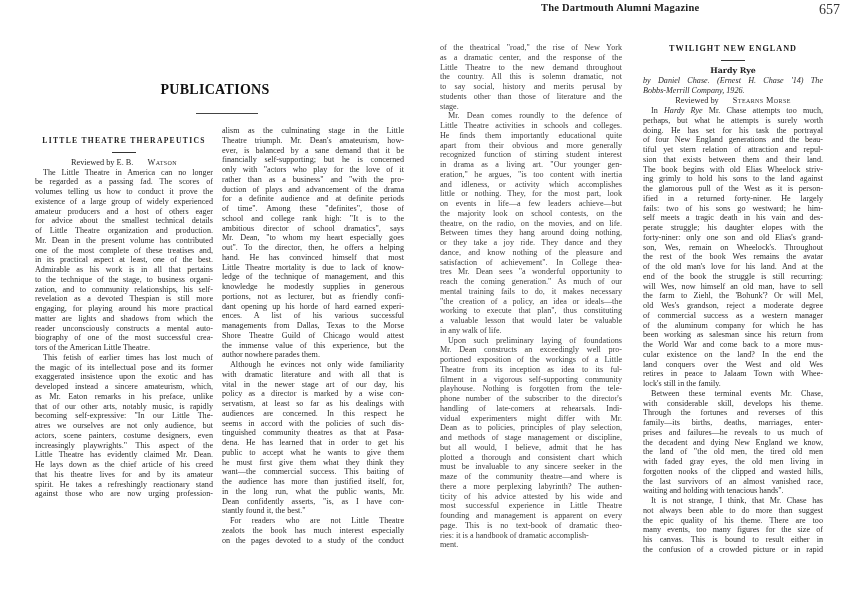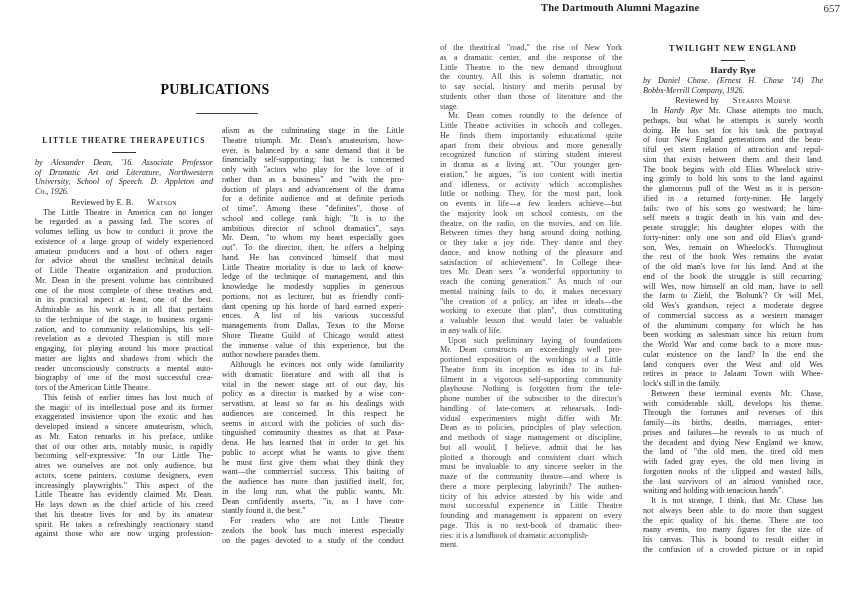--- a/index.html
+++ b/index.html
@@ -5,21 +5,21 @@
     html, body { margin: 0; padding: 0; background: #ffffff; }
     body { width: 852px; height: 600px; overflow: hidden; position: relative; font-family: "DejaVu Serif", "Liberation Serif", serif; color: #222; }
     .spread { position: absolute; inset: 0; }
     .page-left { position: absolute; left: 0; top: 0; width: 426px; height: 492px; }
     .page-right { position: absolute; left: 426px; top: 0; width: 426px; height: 600px; }
 
     .pub-title { position: absolute; left: 0; width: 430px; top: 82px; text-align: center; font-family: "Liberation Serif", serif; font-weight: bold; font-size: 14px; letter-spacing: 0.3px; color: #111; }
     .pub-rule { position: absolute; left: 196px; top: 113px; width: 62px; height: 1px; background: #444; }
 
     .running-head { position: absolute; left: 115px; top: 2px; font-family: "Liberation Serif", serif; font-weight: bold; font-size: 10.5px; color: #222; letter-spacing: 0.2px; }
-    .folio { position: absolute; right: 12px; top: 2px; font-family: "Liberation Serif", serif; font-size: 11px; color: #333; }
+    .folio { position: absolute; right: 12px; top: 2px; font-family: "Liberation Serif", serif; font-size: 14px; color: #333; }
 
     .col { position: absolute; font-family: "Liberation Serif", serif; font-size: 8.15px; line-height: 9.75px; color: #2a2a2a; text-align: justify; }
     .col .line { display: block; white-space: nowrap; text-align: justify; text-align-last: justify; }
     .col .line.last { text-align-last: left; }
     .col .indent { padding-left: 8px; }
 
     .sect-title { font-family: Liberation Serif, serif; font-weight: bold; font-size: 7.6px; letter-spacing: 1.3px; text-align: center; color: #222; }
     .short-rule { width: 24px; height: 1px; background: #333; margin: 6px auto 5px; }
     .book-title { font-family: "DejaVu Serif", serif; font-weight: bold; font-size: 7.9px; text-align: center; line-height: 10px; color: #222; }
     .byline { font-style: italic; }
@@ -36,26 +36,20 @@
 
 <div class="spread">
 
   <div class="page-left">
     <div class="pub-title">PUBLICATIONS</div>
     <div class="pub-rule"></div>
 
     <div class="col" id="col1">
       <div class="sect-title">LITTLE THEATRE THERAPEUTICS</div>
       <div class="short-rule"></div>
-      <div class="byline">
-        <span class="line">by Alexander Dean, '16.  Associate Professor</span>
-        <span class="line">of Dramatic Art and Literature, Northwestern</span>
-        <span class="line">University, School of Speech.  D. Appleton and</span>
-        <span class="line last">Co., 1926.</span>
-      </div>
       <div class="reviewed"><span>Reviewed by E. B. </span><span class="sc">Watson</span></div>
       <div class="body-text">
           <span class="line indent">The Little Theatre in America can no longer</span>
           <span class="line">be regarded as a passing fad.  The scores of</span>
           <span class="line">volumes telling us how to conduct it prove the</span>
           <span class="line">existence of a large group of widely experienced</span>
           <span class="line">amateur producers and a host of others eager</span>
           <span class="line">for advice about the smallest technical details</span>
           <span class="line">of Little Theatre organization and production.</span>
           <span class="line">Mr. Dean in the present volume has contributed</span>

